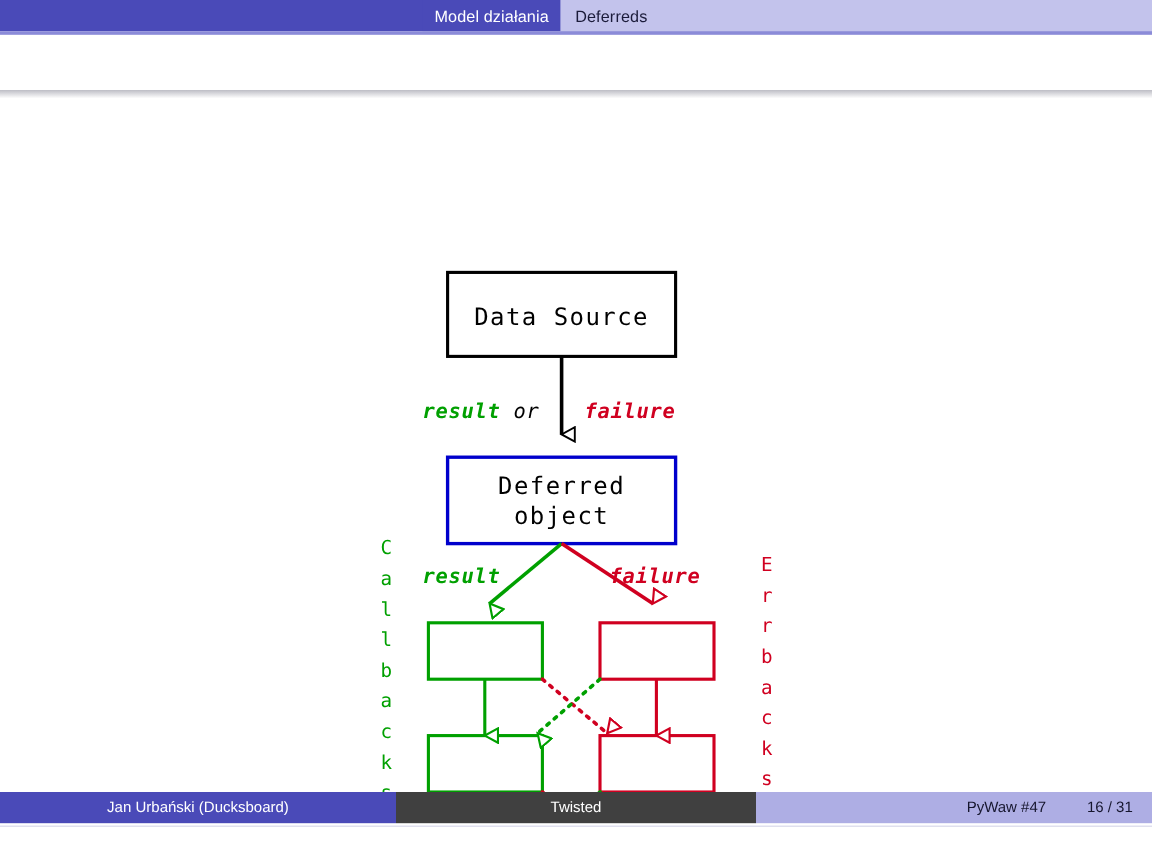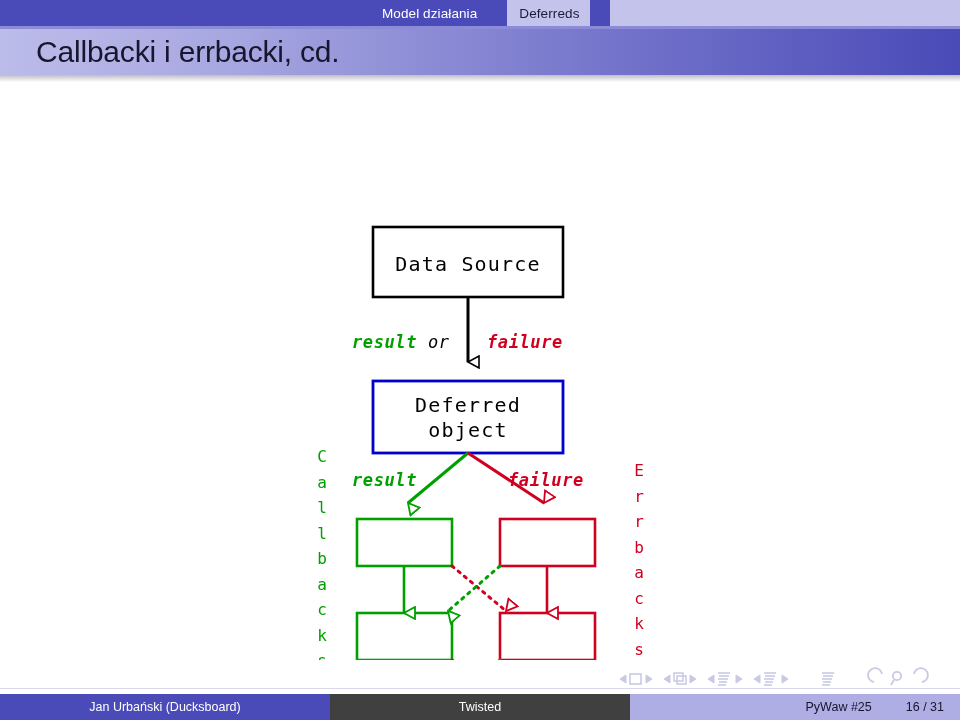--- a/index.html
+++ b/index.html
@@ -13,21 +13,21 @@
     position: relative;
     width: 960px; height: 720px;
     background: #ffffff;
   }
 
   
   .navbar {
     position: absolute; left: 0; top: 0;
     width: 960px; height: 26px;
     background: #4a4ab8;
-    display: flex; align-items: center; gap: 20px;
+    display: flex; align-items: center;
   }
   .nav-spacer { flex: 0 0 auto; }
   .nav-item {
     height: 26px;
     display: flex; align-items: center;
     padding: 0 10px;
     font-size: 13.5px;
     color: #ffffff;
     white-space: nowrap;
     letter-spacing: 0.1px;
@@ -80,21 +80,21 @@
   .canvas svg { display: block; }
 
   
   .navsyms {
     position: absolute; right: 14px; top: 666px;
     width: 330px; height: 26px;
   }
 
   
   .footer {
-    position: absolute; left: 0; top: 694px;
+    position: absolute; left: 0; top: 660px;
     width: 960px; height: 26px;
     display: flex;
   }
   .foot {
     height: 26px;
     display: flex; align-items: center;
     font-size: 12.5px;
     color: #ffffff;
     overflow: hidden;
     white-space: nowrap;
@@ -119,23 +119,20 @@
     <div class="nav-item active">
       <span>Model działania</span>
     </div>
     <div class="nav-item inactive">
       <span>Deferreds</span>
     </div>
     <div class="nav-fill"></div>
   </div>
   <div class="nav-underline"></div>
 
-  <div class="titlebar">
-    <div class="title-text">Callbacki i errbacki, cd.</div>
-  </div>
   <div class="title-shadow"></div>
 
   <div class="canvas">
     <svg width="960" height="560" viewBox="0 0 960 560" xmlns="http://www.w3.org/2000/svg">
       <defs>
         <marker id="ahBlack" markerWidth="14" markerHeight="14" refX="7" refY="12" orient="auto" markerUnits="userSpaceOnUse">
           <path d="M1,1 L13,1 L7,12 Z" fill="#ffffff" stroke="#000000" stroke-width="1.6"></path>
         </marker>
         <marker id="ahGreen" markerWidth="14" markerHeight="14" refX="7" refY="12" orient="auto" markerUnits="userSpaceOnUse">
           <path d="M1,1 L13,1 L7,12 Z" fill="#ffffff" stroke="#00a000" stroke-width="1.8"></path>
@@ -251,18 +248,18 @@
   <div class="foot-line"></div>
 
   <div class="footer">
     <div class="foot foot-a">
       <span>Jan Urbański  (Ducksboard)</span>
     </div>
     <div class="foot foot-b">
       <span>Twisted</span>
     </div>
     <div class="foot foot-c">
-      <span>PyWaw #25</span>
+      <span>PyWaw #47</span>
       <span class="pagenum">16 / 31</span>
     </div>
   </div>
 
 </div>
 
 </body></html>

